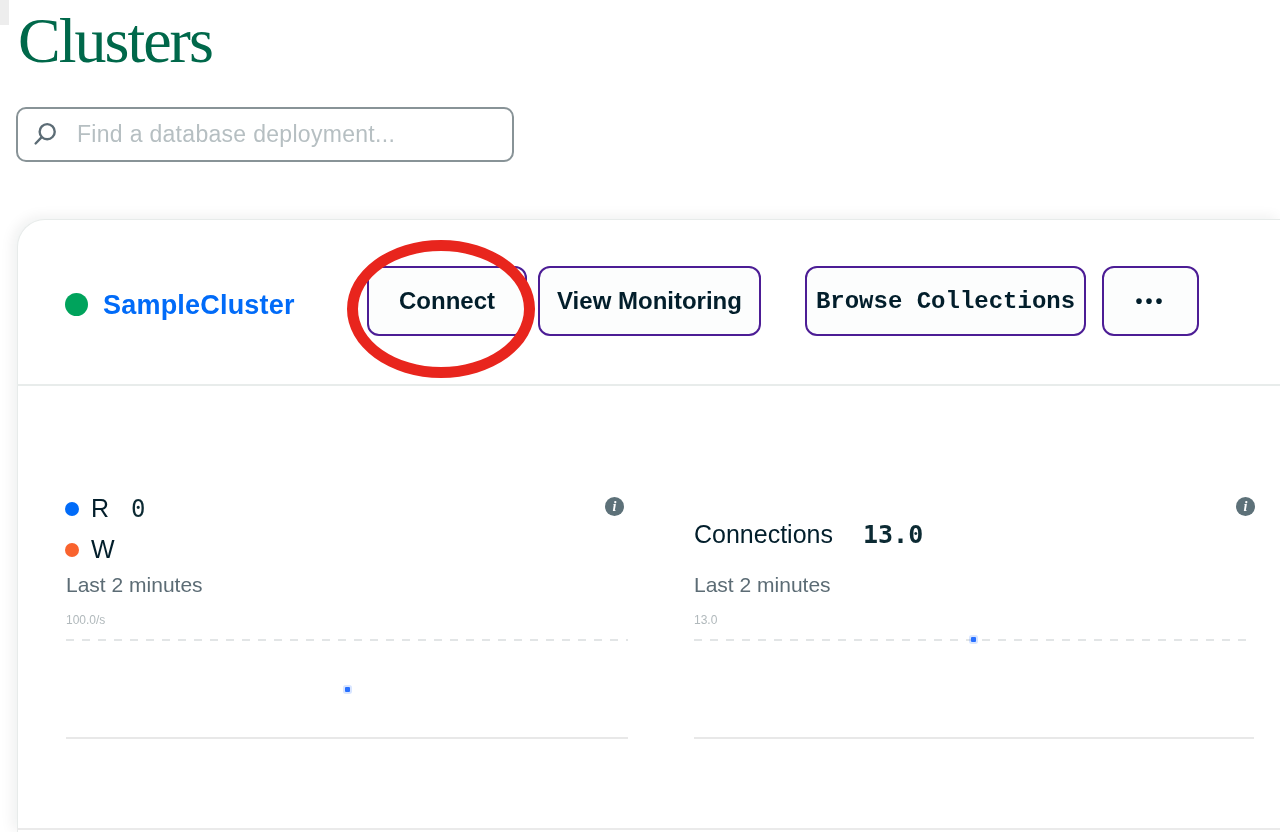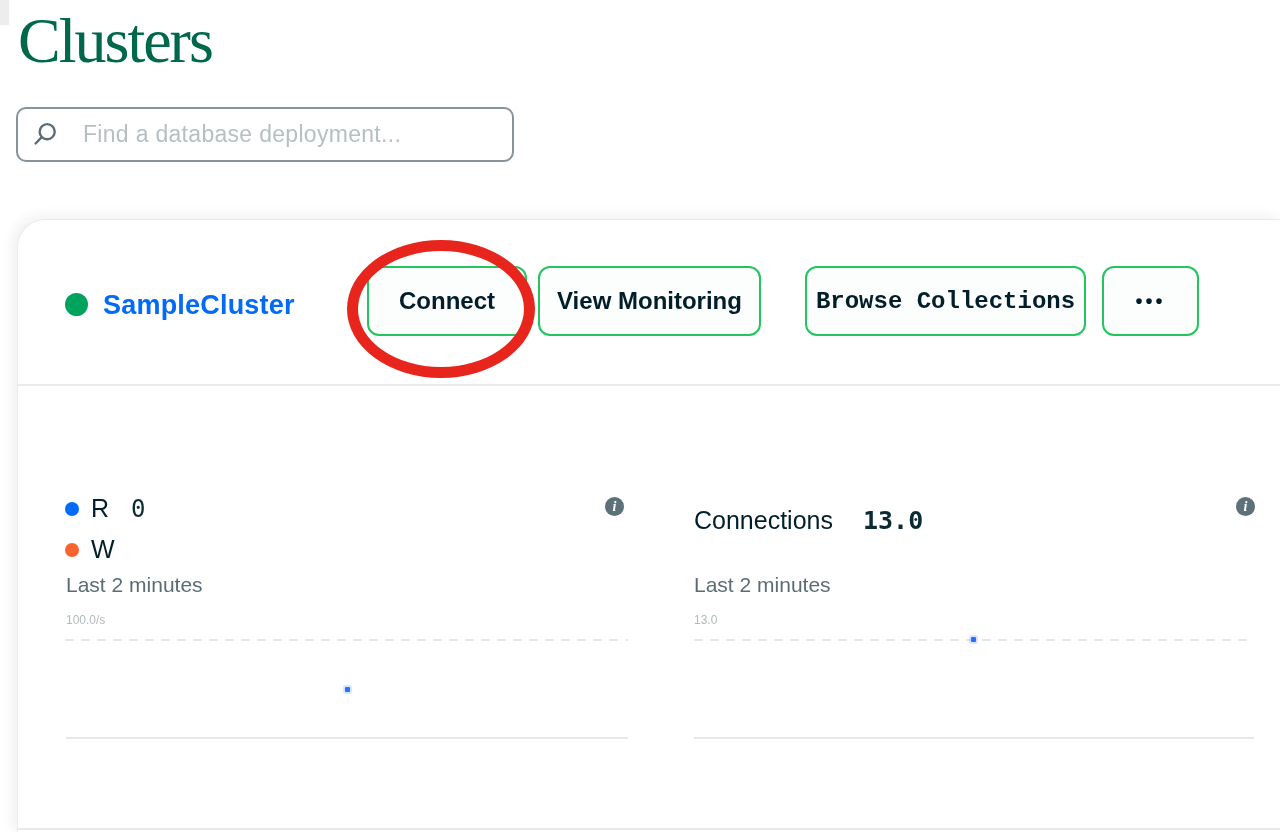--- a/index.html
+++ b/index.html
@@ -18,21 +18,21 @@
     font-size:64px;font-weight:400;color:#00684A;
     letter-spacing:-2px;line-height:1.1;
   }
   .search-box{
     left:16px;top:107px;width:498px;height:55px;
     border:2px solid #889397;border-radius:10px;background:#ffffff;
     display:flex;align-items:center;box-sizing:border-box;padding:0 14px;
   }
   .search-box svg{flex:0 0 auto;}
   .search-input{
-    border:none;outline:none;flex:1;margin-left:22px;
+    border:none;outline:none;flex:1;margin-left:16px;
     font-family:"Liberation Sans", sans-serif;
     font-size:23px;color:#001E2B;background:transparent;letter-spacing:0.3px;
   }
   .search-input::placeholder{color:#B6BFC2;font-weight:400;}
 
   
   .cluster-card{
     left:17px;top:219px;width:1263px;height:613px;
     background:#ffffff;
     border:1px solid #E7EBEA;border-right:none;border-bottom:none;
@@ -50,21 +50,21 @@
     left:65px;top:293px;width:23px;height:23px;border-radius:50%;
     background:#00A35C;
   }
   .cluster-name{
     left:103px;top:290px;
     font-size:27px;font-weight:700;color:#016BF8;letter-spacing:0.2px;
     cursor:pointer;
   }
   .btn{
     position:absolute;top:266px;height:70px;
-    background:#FCFDFD;border:2px solid #22c55e;border-radius:12px;
+    background:#FCFDFD;border:2px solid #4c1d95;border-radius:12px;
     box-sizing:border-box;
     display:flex;align-items:center;justify-content:center;
     font-family:"Liberation Sans", sans-serif;
     font-size:24px;font-weight:600;color:#021E2B;
     cursor:pointer;padding:0;
   }
   .btn-connect{left:367px;width:160px;}
   .btn-monitoring{left:538px;width:223px;}
   .btn-browse{left:805px;width:281px;font-family:Liberation Mono, monospace;}
   .btn-more{left:1102px;width:97px;font-size:20px;letter-spacing:3px;font-weight:700;}
@@ -151,21 +151,21 @@
 </div>
 <div class="abs info-icon" style="left:605px;top:497px;">i</div>
 
 <div class="abs timeframe" style="left:66px;top:573px;">Last 2 minutes</div>
 <div class="abs axis-label" style="left:66px;top:613px;">100.0/s</div>
 
 <div class="abs dashed-line" style="left:66px;top:639px;width:562px;"></div>
 <div class="abs data-point" style="left:345px;top:687px;"></div>
 <div class="abs solid-line" style="left:66px;top:737px;width:562px;"></div>
 
-<div class="abs" style="left:694px;top:506px;display:flex;align-items:baseline;text-align:center;">
+<div class="abs" style="left:694px;top:520px;display:flex;align-items:baseline;text-align:center;">
   <span class="panel-title">Connections</span>
   <span class="panel-value" style="margin-left:30px;">13.0</span>
 </div>
 <div class="abs info-icon" style="left:1236px;top:497px;">i</div>
 
 <div class="abs timeframe" style="left:694px;top:573px;">Last 2 minutes</div>
 <div class="abs axis-label" style="left:694px;top:613px;">13.0</div>
 
 <div class="abs dashed-line" style="left:694px;top:639px;width:560px;"></div>
 <div class="abs data-point" style="left:971px;top:637px;"></div>

